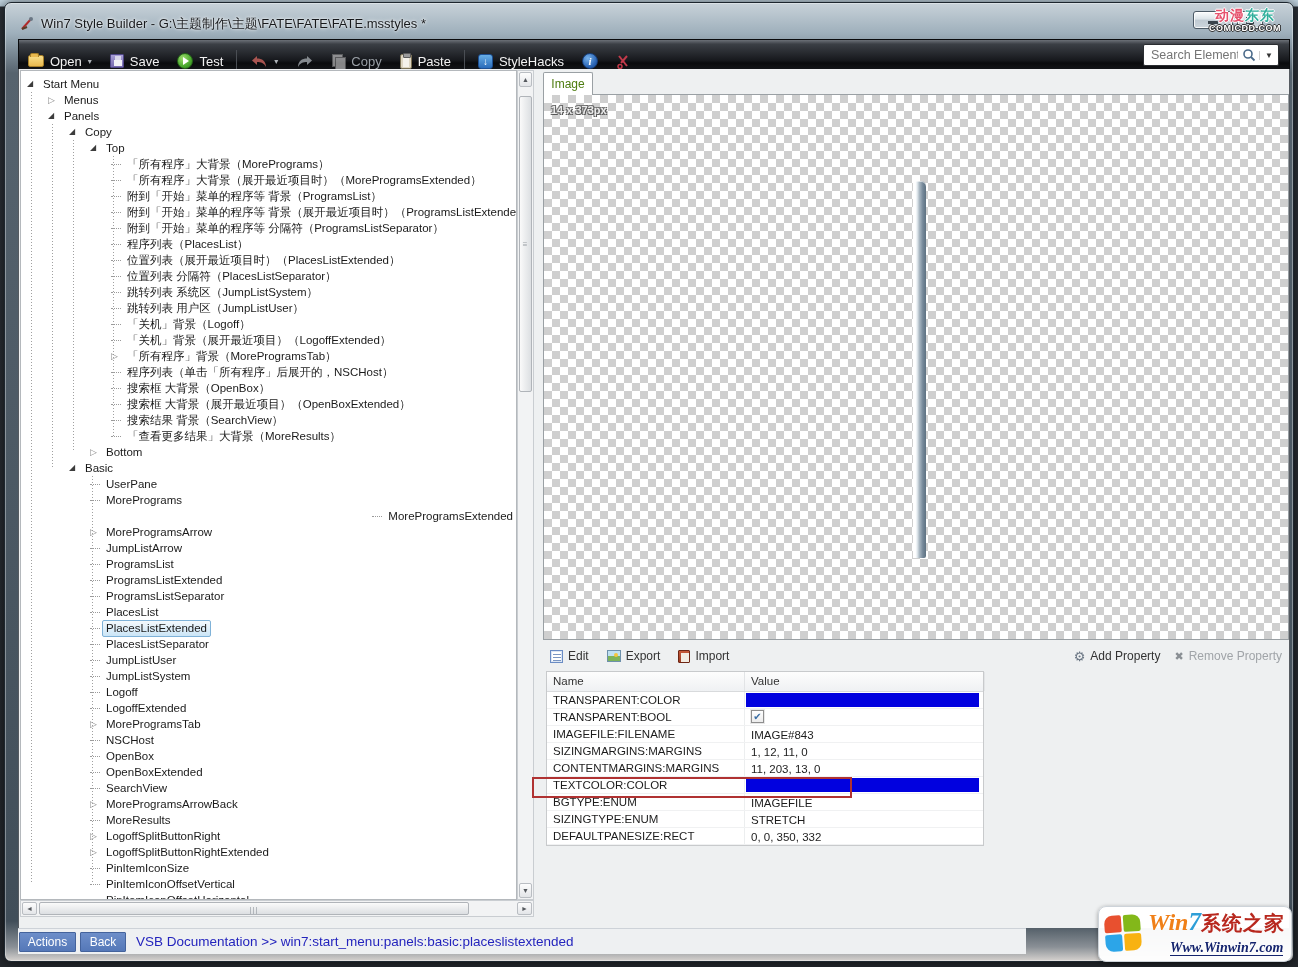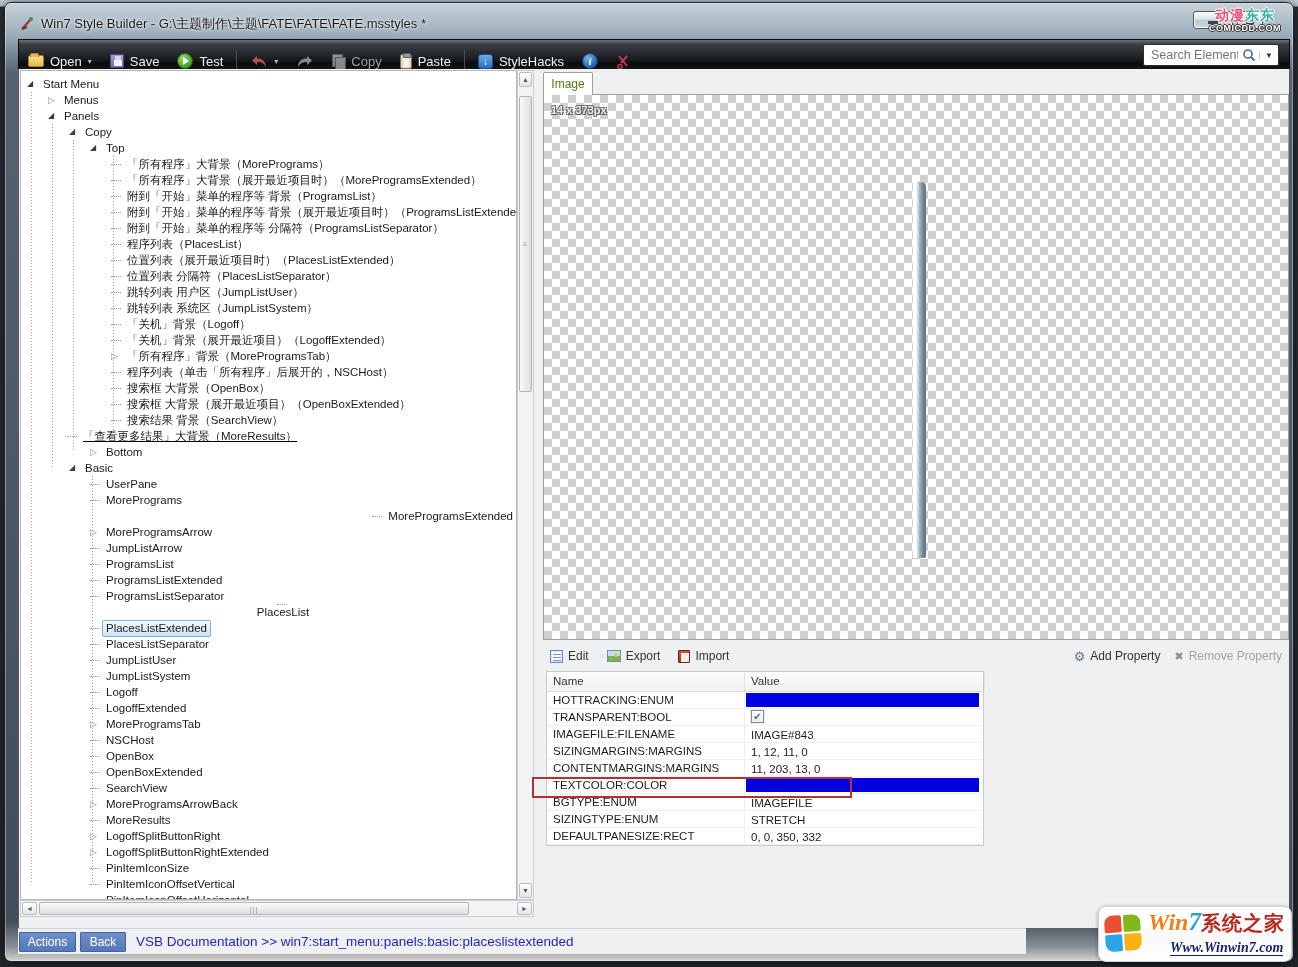--- a/index.html
+++ b/index.html
@@ -284,28 +284,28 @@
             <div class="tree-row" style="padding-left: 90px;">
               <span class="glyph leaf"></span>
               <span class="lbl">位置列表（展开最近项目时）（PlacesListExtended）</span>
             </div>
             <div class="tree-row" style="padding-left: 90px;">
               <span class="glyph leaf"></span>
               <span class="lbl">位置列表 分隔符（PlacesListSeparator）</span>
             </div>
             <div class="tree-row" style="padding-left: 90px;">
               <span class="glyph leaf"></span>
+              <span class="lbl">跳转列表 系统区（JumpListSystem）</span>
+            </div>
+            <div class="tree-row" style="padding-left: 90px;">
+              <span class="glyph leaf"></span>
               <span class="lbl">跳转列表 用户区（JumpListUser）</span>
             </div>
             <div class="tree-row" style="padding-left: 90px;">
               <span class="glyph leaf"></span>
-              <span class="lbl">跳转列表 系统区（JumpListSystem）</span>
-            </div>
-            <div class="tree-row" style="padding-left: 90px;">
-              <span class="glyph leaf"></span>
               <span class="lbl">「关机」背景（Logoff）</span>
             </div>
             <div class="tree-row" style="padding-left: 90px;">
               <span class="glyph leaf"></span>
               <span class="lbl">「关机」背景（展开最近项目）（LogoffExtended）</span>
             </div>
             <div class="tree-row" style="padding-left: 90px;">
               <span class="glyph collapsed">▷</span>
               <span class="lbl">「所有程序」背景（MoreProgramsTab）</span>
             </div>
@@ -318,21 +318,21 @@
               <span class="lbl">搜索框 大背景（OpenBox）</span>
             </div>
             <div class="tree-row" style="padding-left: 90px;">
               <span class="glyph leaf"></span>
               <span class="lbl">搜索框 大背景（展开最近项目）（OpenBoxExtended）</span>
             </div>
             <div class="tree-row" style="padding-left: 90px;">
               <span class="glyph leaf"></span>
               <span class="lbl">搜索结果 背景（SearchView）</span>
             </div>
-            <div class="tree-row" style="padding-left: 46px; text-decoration: underline;">
+            <div class="tree-row" style="padding-left: 90px;">
               <span class="glyph leaf"></span>
               <span class="lbl">「查看更多结果」大背景（MoreResults）</span>
             </div>
             <div class="tree-row" style="padding-left: 69px;">
               <span class="glyph collapsed">▷</span>
               <span class="lbl">Bottom</span>
             </div>
             <div class="tree-row" style="padding-left: 48px;">
               <span class="glyph expanded">◢</span>
               <span class="lbl">Basic</span>
@@ -362,21 +362,21 @@
               <span class="lbl">ProgramsList</span>
             </div>
             <div class="tree-row" style="padding-left: 69px;">
               <span class="glyph leaf"></span>
               <span class="lbl">ProgramsListExtended</span>
             </div>
             <div class="tree-row" style="padding-left: 69px;">
               <span class="glyph leaf"></span>
               <span class="lbl">ProgramsListSeparator</span>
             </div>
-            <div class="tree-row" style="padding-left: 29px; flex-direction: column;">
+            <div class="tree-row" style="padding-left: 69px;">
               <span class="glyph leaf"></span>
               <span class="lbl">PlacesList</span>
             </div>
             <div class="tree-row selected" style="padding-left: 69px;">
               <span class="glyph leaf"></span>
               <span class="lbl">PlacesListExtended</span>
             </div>
             <div class="tree-row" style="padding-left: 69px;">
               <span class="glyph leaf"></span>
               <span class="lbl">PlacesListSeparator</span>
@@ -497,21 +497,21 @@
         </div>
       </div>
 
       <div id="prop-table">
         <div id="prop-head">
           <div class="hcell">Name</div>
           <div class="hcell">Value</div>
         </div>
         <div id="prop-rows">
             <div class="prow">
-              <div class="pcell pname">HOTTRACKING:ENUM</div>
+              <div class="pcell pname">TRANSPARENT:COLOR</div>
               <div class="pcell pval">
                 <div class="swatch" style="background: rgb(1, 1, 223);"></div>
               </div>
             </div>
             <div class="prow">
               <div class="pcell pname">TRANSPARENT:BOOL</div>
               <div class="pcell pval">
                 <div class="chk">✔</div>
               </div>
             </div>

